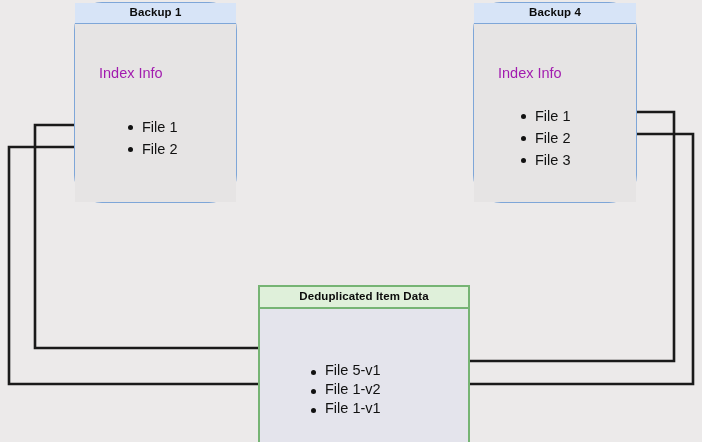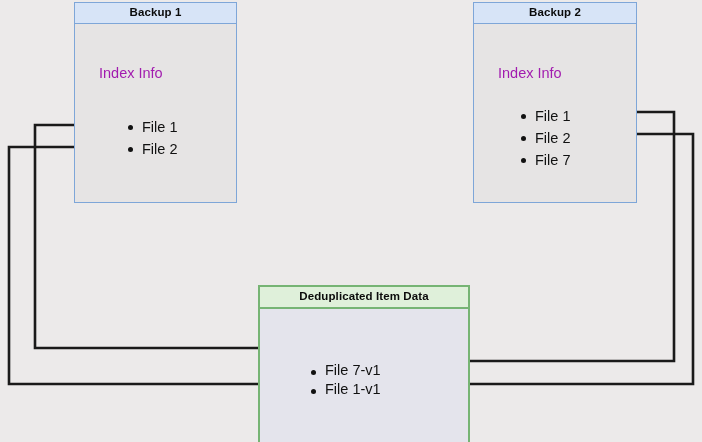--- a/index.html
+++ b/index.html
@@ -36,21 +36,21 @@
     background: #d7e4f7;
     border-bottom: 1.5px solid #7ea6d8;
     letter-spacing: 0.1px;
   }
   .box-body {
     position: relative;
     height: calc(100% - 21px);
   }
   
   .box.blue .box-body { background: #e6e4e4; }
-  .box.blue { background: #e6e4e4; }
+  .box.blue { background: #e6e4e4; border-radius: 28px; }
 
   
   .box.green {
     border: 2px solid #76b474;
     background: #e4e4ec;
   }
   .box.green .box-header {
     background: #dff0da;
     border-bottom: 2px solid #76b474;
     height: 22px;
@@ -133,34 +133,35 @@
     <div class="box-body">
       <div class="index-label" style="left:24px; top:41px;">Index Info</div>
       <ul class="bullets" style="left:50px; top:92px;">
         <li>File 1</li>
         <li>File 2</li>
       </ul>
     </div>
   </div>
 
   <div class="box blue" style="left:473px; top:2px; width:164px; height:201px;">
-    <div class="box-header">Backup 2</div>
+    <div class="box-header">Backup 4</div>
     <div class="box-body">
       <div class="index-label" style="left:24px; top:41px;">Index Info</div>
       <ul class="bullets" style="left:44px; top:81px;">
         <li>File 1</li>
         <li>File 2</li>
-        <li>File 7</li>
+        <li>File 3</li>
       </ul>
     </div>
   </div>
 
   <div class="box green" style="left:258px; top:285px; width:212px; height:161px;">
     <div class="box-header">Deduplicated Item Data</div>
     <div class="box-body">
       <ul class="bullets green-list" style="left:48px; top:52px;">
-        <li>File 7-v1</li>
+        <li>File 5-v1</li>
+        <li>File 1-v2</li>
         <li>File 1-v1</li>
       </ul>
     </div>
   </div>
 
 </div>
 
 </body></html>

